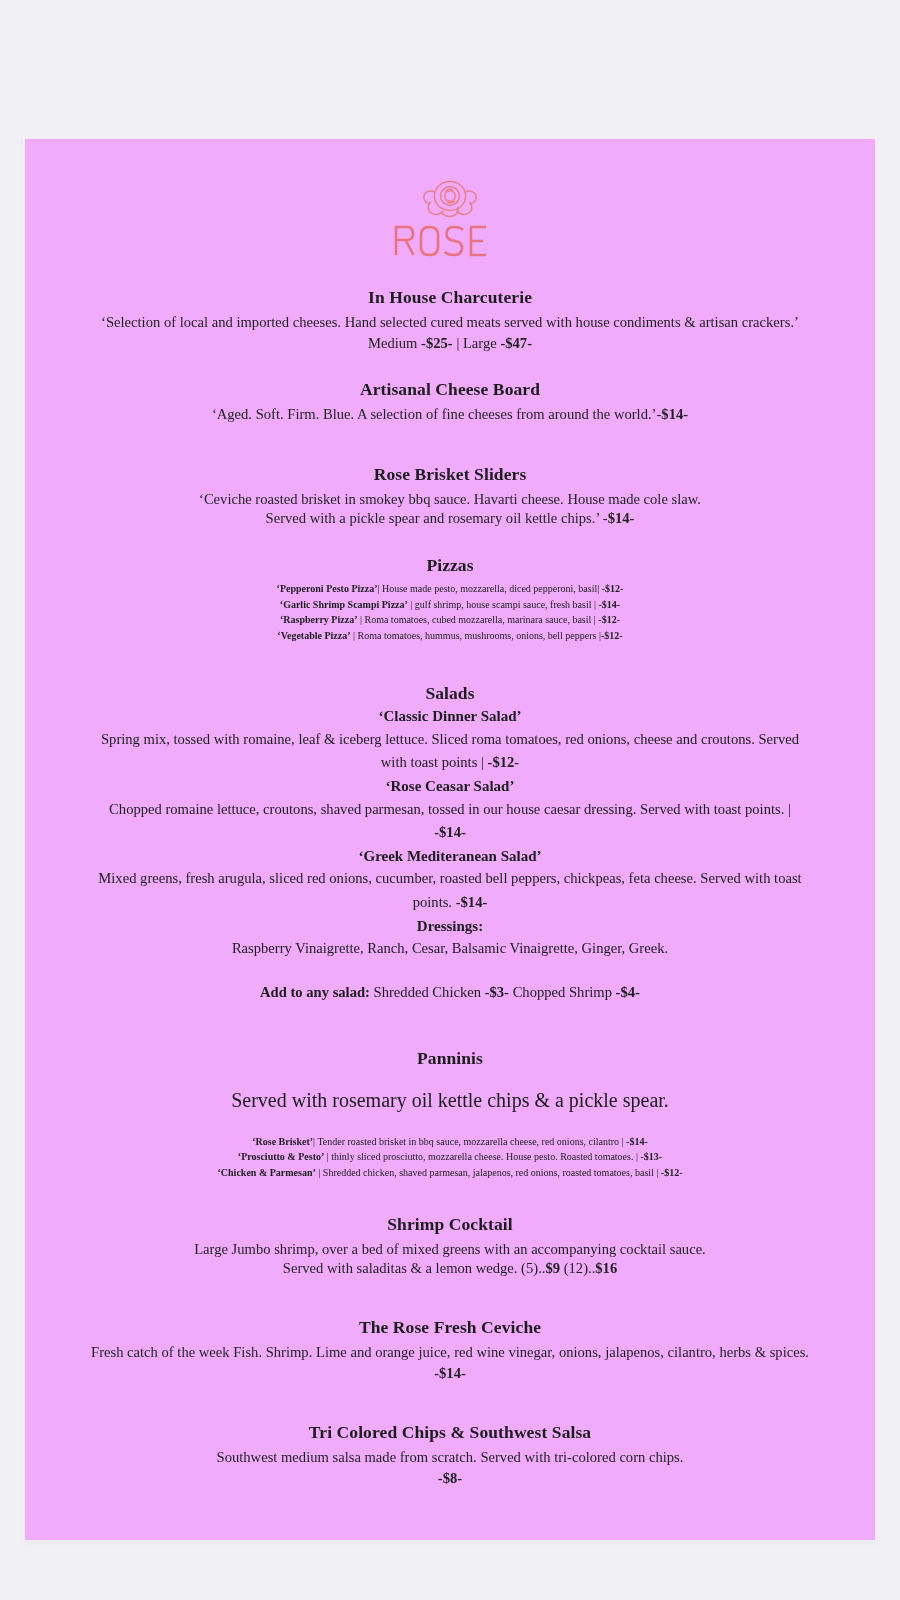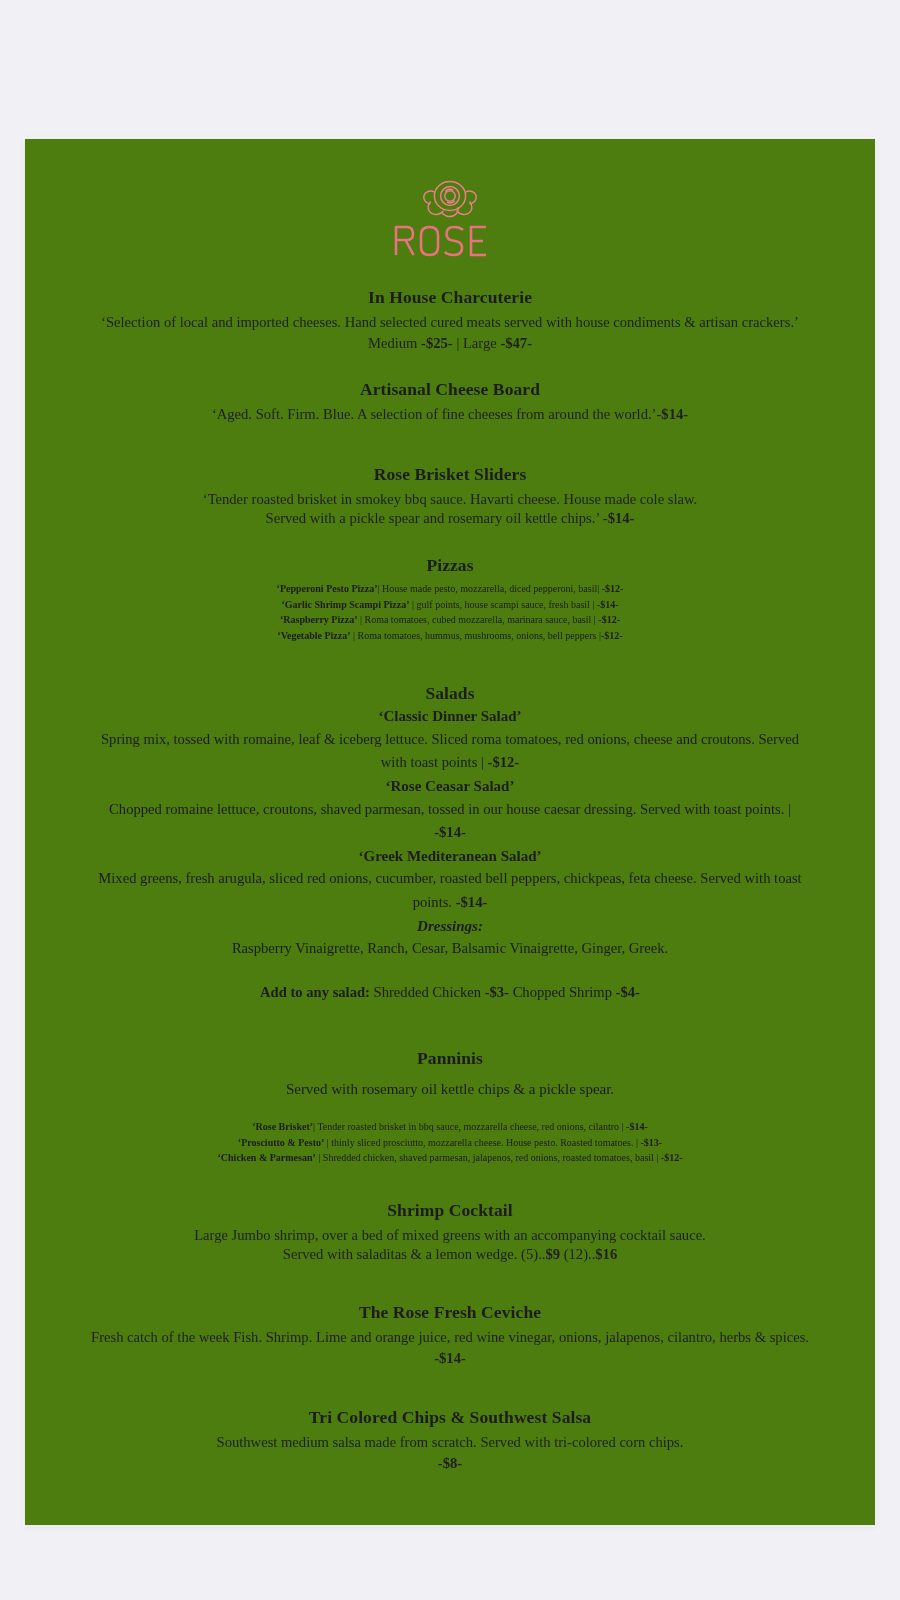--- a/index.html
+++ b/index.html
@@ -15,21 +15,21 @@
     -webkit-font-smoothing: antialiased;
   }
   .page-wrap {
     width: 900px;
     padding-top: 138px;
     box-sizing: border-box;
   }
   .menu-card {
     width: 852px;
     margin: 0 auto;
-    background: #4d7c0f;
+    background: #f0abfc;
     border: 1px solid #ececf1;
     box-shadow: 0 1px 5px rgba(120,120,140,0.13), 0 0 0 1px rgba(255,255,255,0.6);
     padding: 34px 40px 52px 40px;
     box-sizing: border-box;
     min-height: 1308px;
   }
 
   
   .logo-block {
     text-align: center;
@@ -66,24 +66,24 @@
     font-size: 15px;
     margin: 0;
     line-height: 1.5;
   }
   .salad-desc {
     font-size: 14.6px;
     line-height: 1.62;
     margin: 0;
     padding: 0 30px;
   }
-  .dress-label { font-weight: bold; font-size: 15px; margin: 0; line-height: 1.5; font-style: italic; }
+  .dress-label { font-weight: bold; font-size: 15px; margin: 0; line-height: 1.5; }
   .dress-list { font-size: 14.6px; margin: 0; line-height: 1.62; }
   .addto { font-size: 14.6px; margin: 0; line-height: 1.6; }
-  .panini-sub { font-size: 15px; margin: 9px 0 0 0; line-height: 1.35; }
+  .panini-sub { font-size: 20px; margin: 17px 0 0 0; line-height: 1.35; }
 
   
   .sp-charcuterie { margin-top: 16px; }
   .sp-cheese { margin-top: 26px; }
   .sp-sliders { margin-top: 40px; }
   .sp-pizzas { margin-top: 28px; }
   .sp-pizza-list { margin-top: 4px; }
   .sp-salads { margin-top: 40px; }
   .sp-addto { margin-top: 20px; }
   .sp-panninis { margin-top: 44px; }
@@ -132,30 +132,30 @@
     </div>
 
     <div class="section sp-cheese">
       <p class="sec-title">Artisanal Cheese Board</p>
       <p class="sec-desc"><span>‘Aged. Soft. Firm. Blue. A selection of fine cheeses from around the world.’-</span><span class="price">$14-</span></p>
     </div>
 
     <div class="section sp-sliders">
       <p class="sec-title">Rose Brisket Sliders</p>
       <p class="sec-desc">
-        <span>‘Tender roasted brisket in smokey bbq sauce. Havarti cheese. House made cole slaw.</span><br>
+        <span>‘Ceviche roasted brisket in smokey bbq sauce. Havarti cheese. House made cole slaw.</span><br>
         <span>Served with a pickle spear and rosemary oil kettle chips.’ -</span><span class="price">$14-</span>
       </p>
     </div>
 
     <div class="section sp-pizzas">
       <p class="sec-title">Pizzas</p>
       <div class="sp-pizza-list">
         <p class="item-line"><span class="item-name">‘Pepperoni Pesto Pizza’</span><span>| House made pesto, mozzarella, diced pepperoni, basil| </span><span class="price">-$12-</span></p>
-        <p class="item-line"><span class="item-name">‘Garlic Shrimp Scampi Pizza’</span><span> | gulf points, house scampi sauce, fresh basil | </span><span class="price">-$14-</span></p>
+        <p class="item-line"><span class="item-name">‘Garlic Shrimp Scampi Pizza’</span><span> | gulf shrimp, house scampi sauce, fresh basil | </span><span class="price">-$14-</span></p>
         <p class="item-line"><span class="item-name">‘Raspberry Pizza’</span><span> | Roma tomatoes, cubed mozzarella, marinara sauce, basil | </span><span class="price">-$12-</span></p>
         <p class="item-line"><span class="item-name">‘Vegetable Pizza’</span><span> | Roma tomatoes, hummus, mushrooms, onions, bell peppers |</span><span class="price">-$12-</span></p>
       </div>
     </div>
 
     <div class="section sp-salads">
       <p class="sec-title">Salads</p>
 
       <p class="sub-title">‘Classic Dinner Salad’</p>
       <p class="salad-desc"><span>Spring mix, tossed with romaine, leaf &amp; iceberg lettuce. Sliced roma tomatoes, red onions, cheese and croutons. Served with toast points | </span><span class="price">-$12-</span></p>

